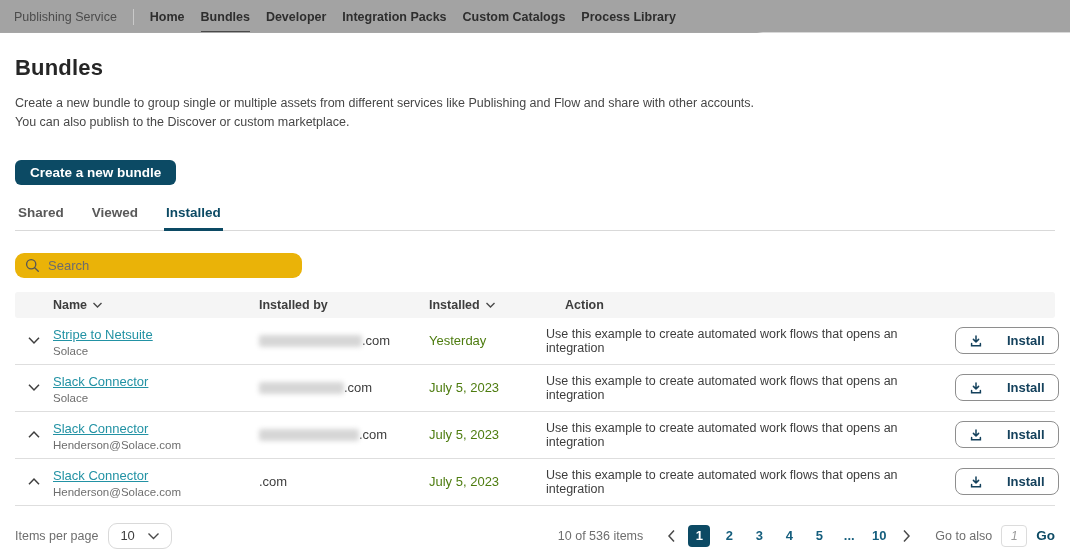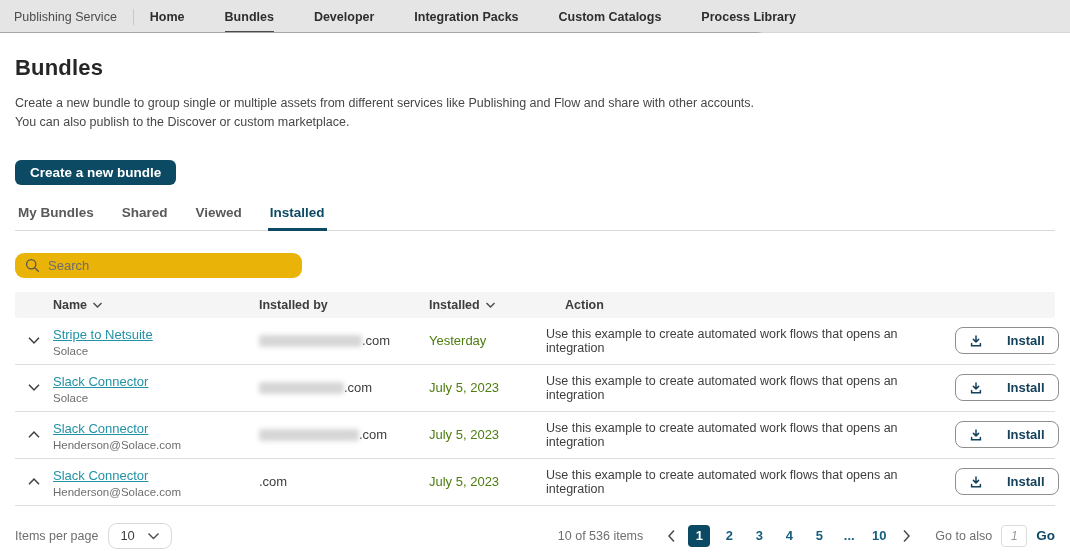--- a/index.html
+++ b/index.html
@@ -11,32 +11,32 @@
     overflow: hidden;
   }
 
   
   .topnav {
     height: 33px;
     display: flex;
     align-items: center;
     padding: 0 14px;
     position: relative;
-    background: #e5e5e5;
+    background: #a3a3a3;
   }
   .topnav::after {
     content: "";
     position: absolute;
     left: 0; right: 0; bottom: 0;
     height: 1px;
     background: linear-gradient(to right, #a6a6a6 0, #a6a6a6 757px, #d8d8d8 763px, #d8d8d8 100%);
   }
   .brand { font-size: 12.5px; color: #4c4c4c; white-space: nowrap; }
   .nav-divider { width: 1px; height: 16px; background: #c9c9c9; margin: 0 16px; }
-  .nav-items { display: flex; align-items: flex-end; gap: 40px; height: 100%; }
+  .nav-items { display: flex; align-items: flex-end; gap: 16px; height: 100%; }
   .nav-item {
     font-size: 12.5px; font-weight: 700; color: #2e2e2e;
     height: 100%; display: flex; align-items: center;
     cursor: pointer; white-space: nowrap;
     border-bottom: 2px solid transparent; padding-top: 2px;
   }
   .nav-item.active { border-bottom-color: #4a4a4a; }
 
   
   .content { padding: 0 15px; }
@@ -179,21 +179,20 @@
 <div class="content">
 
   <h1 class="page-title">Bundles</h1>
 
   <p class="page-desc">Create a new bundle to group single or multiple assets from different services like Publishing and Flow and share with other accounts. You can also publish to the Discover or custom marketplace.</p>
 
   <button class="create-btn">Create a new bundle</button>
 
   
   <div class="tabs">
-    <span class="tab">My Bundles</span>
     <span class="tab">Shared</span>
     <span class="tab">Viewed</span>
     <span class="tab active">Installed</span>
   </div>
 
   
   <div class="search-box">
     <span style="display:flex;">
       <svg width="15" height="15" viewBox="0 0 15 15">
           <circle cx="6.2" cy="6.2" r="4.6" fill="none" stroke="#555" stroke-width="1.3"></circle>

